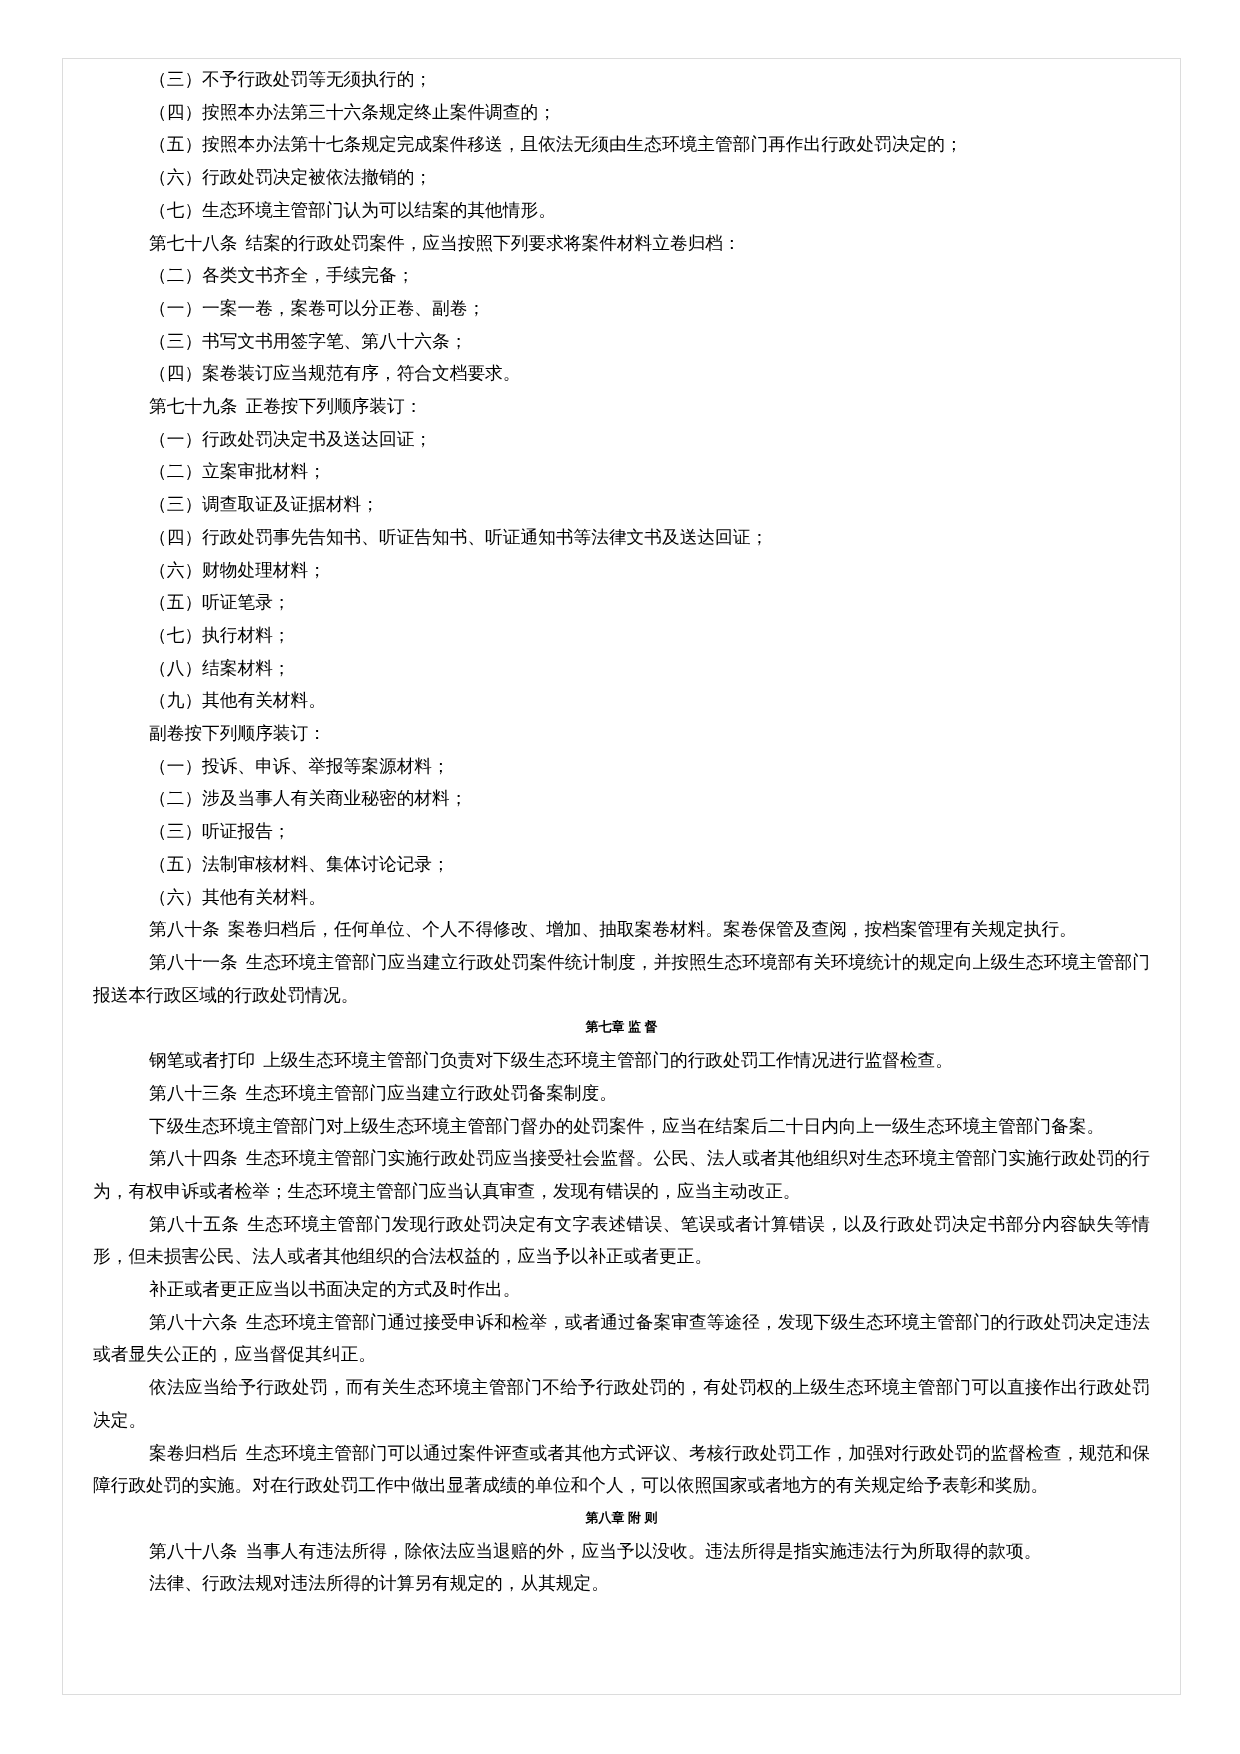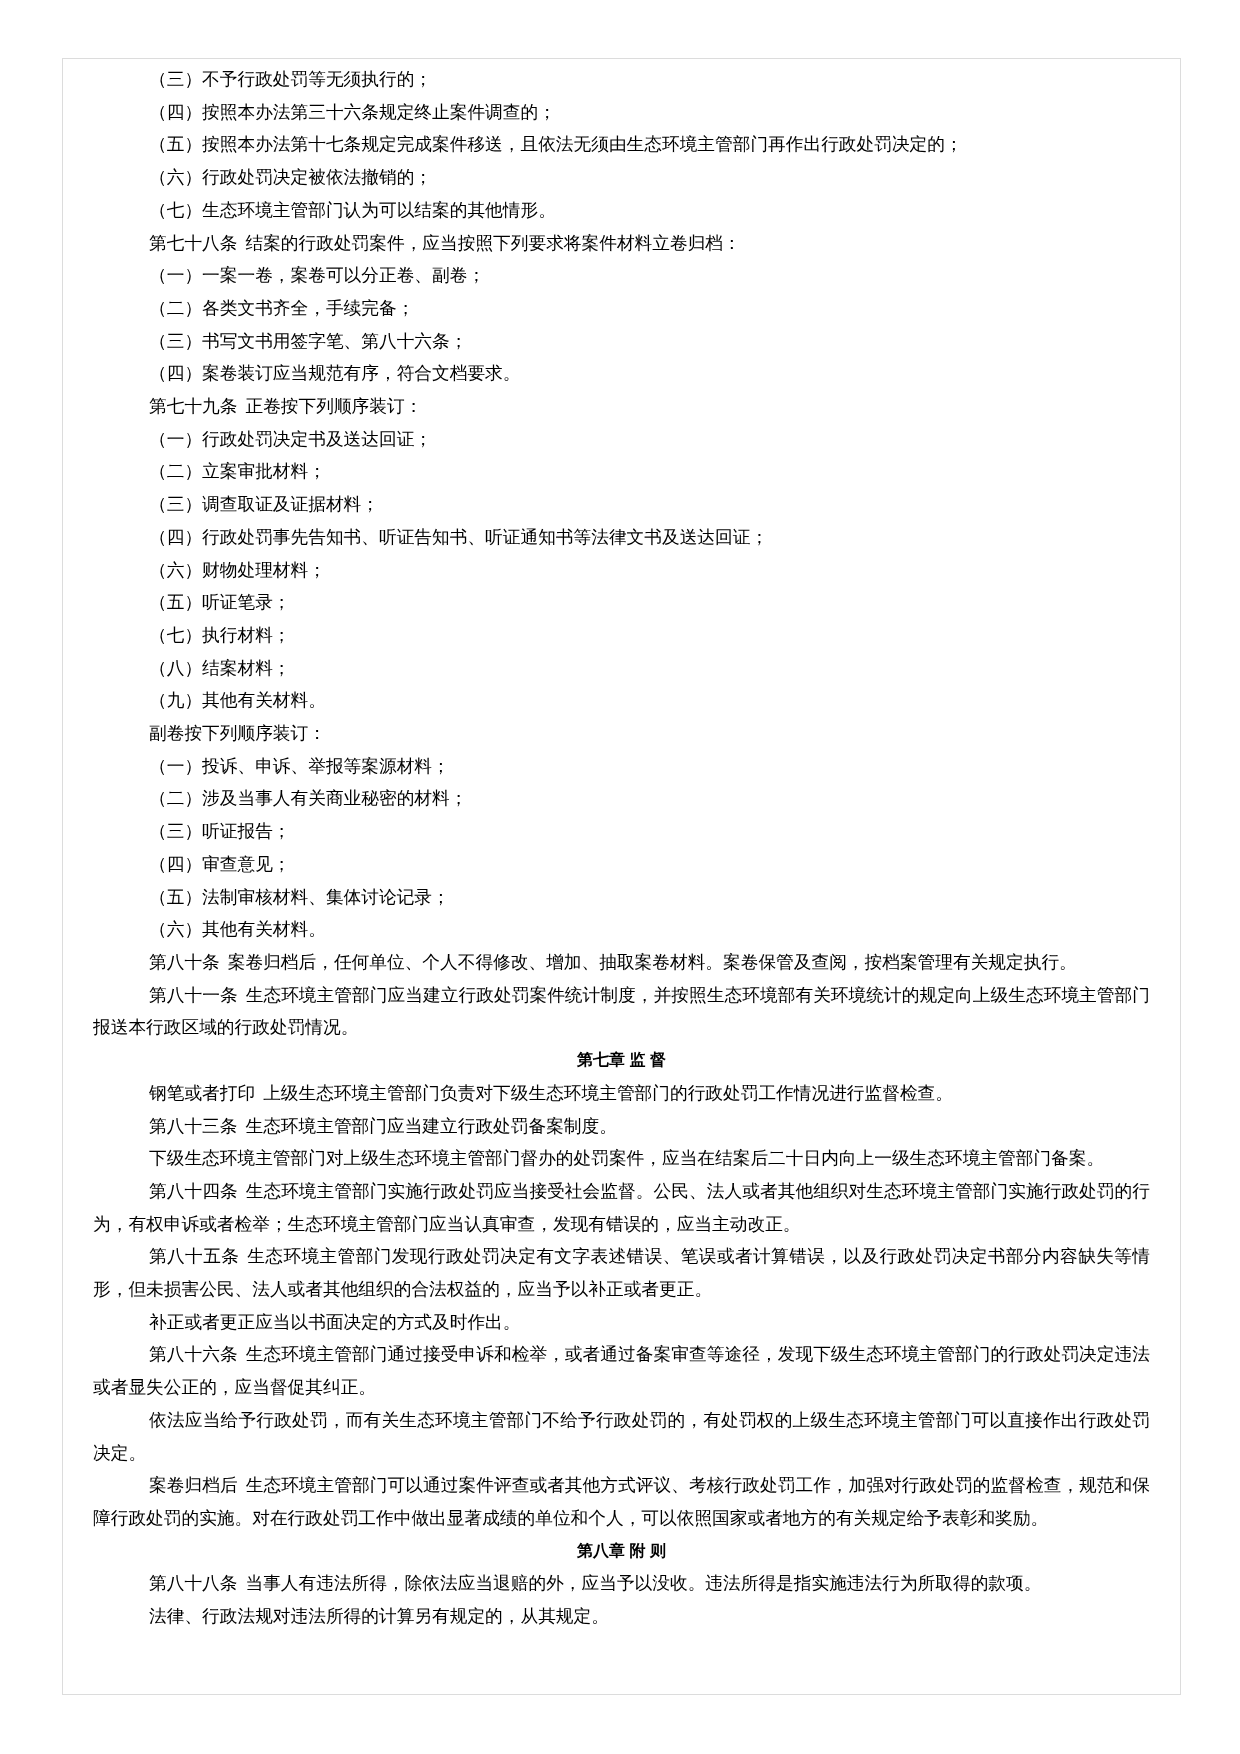--- a/index.html
+++ b/index.html
@@ -42,53 +42,52 @@
     text-indent: 56px;
   }
   .para b {
     font-weight: 400;
     margin-right: 8px;
   }
   .heading {
     text-align: center;
     text-indent: 0;
     font-weight: 700;
-    font-size: 16px;
+    font-size: 13px;
   }
 </style>
 </head>
 <body>
 
 <div class="doc-frame">
   <div class="doc-content">
       <p class="para">（三）不予行政处罚等无须执行的；</p>
       <p class="para">（四）按照本办法第三十六条规定终止案件调查的；</p>
       <p class="para">（五）按照本办法第十七条规定完成案件移送，且依法无须由生态环境主管部门再作出行政处罚决定的；</p>
       <p class="para">（六）行政处罚决定被依法撤销的；</p>
       <p class="para">（七）生态环境主管部门认为可以结案的其他情形。</p>
       <p class="para"><b>第七十八条</b><span>结案的行政处罚案件，应当按照下列要求将案件材料立卷归档：</span></p>
+      <p class="para">（二）各类文书齐全，手续完备；</p>
       <p class="para">（一）一案一卷，案卷可以分正卷、副卷；</p>
-      <p class="para">（二）各类文书齐全，手续完备；</p>
       <p class="para">（三）书写文书用签字笔、第八十六条；</p>
       <p class="para">（四）案卷装订应当规范有序，符合文档要求。</p>
       <p class="para"><b>第七十九条</b><span>正卷按下列顺序装订：</span></p>
       <p class="para">（一）行政处罚决定书及送达回证；</p>
       <p class="para">（二）立案审批材料；</p>
       <p class="para">（三）调查取证及证据材料；</p>
       <p class="para">（四）行政处罚事先告知书、听证告知书、听证通知书等法律文书及送达回证；</p>
       <p class="para">（六）财物处理材料；</p>
       <p class="para">（五）听证笔录；</p>
       <p class="para">（七）执行材料；</p>
       <p class="para">（八）结案材料；</p>
       <p class="para">（九）其他有关材料。</p>
       <p class="para">副卷按下列顺序装订：</p>
       <p class="para">（一）投诉、申诉、举报等案源材料；</p>
       <p class="para">（二）涉及当事人有关商业秘密的材料；</p>
       <p class="para">（三）听证报告；</p>
-      <p class="para">（四）审查意见；</p>
       <p class="para">（五）法制审核材料、集体讨论记录；</p>
       <p class="para">（六）其他有关材料。</p>
       <p class="para"><b>第八十条</b><span>案卷归档后，任何单位、个人不得修改、增加、抽取案卷材料。案卷保管及查阅，按档案管理有关规定执行。</span></p>
       <p class="para"><b>第八十一条</b><span>生态环境主管部门应当建立行政处罚案件统计制度，并按照生态环境部有关环境统计的规定向上级生态环境主管部门报送本行政区域的行政处罚情况。</span></p>
       <p class="heading">第七章 监 督</p>
       <p class="para"><b>钢笔或者打印</b><span>上级生态环境主管部门负责对下级生态环境主管部门的行政处罚工作情况进行监督检查。</span></p>
       <p class="para"><b>第八十三条</b><span>生态环境主管部门应当建立行政处罚备案制度。</span></p>
       <p class="para">下级生态环境主管部门对上级生态环境主管部门督办的处罚案件，应当在结案后二十日内向上一级生态环境主管部门备案。</p>
       <p class="para"><b>第八十四条</b><span>生态环境主管部门实施行政处罚应当接受社会监督。公民、法人或者其他组织对生态环境主管部门实施行政处罚的行为，有权申诉或者检举；生态环境主管部门应当认真审查，发现有错误的，应当主动改正。</span></p>
       <p class="para"><b>第八十五条</b><span>生态环境主管部门发现行政处罚决定有文字表述错误、笔误或者计算错误，以及行政处罚决定书部分内容缺失等情形，但未损害公民、法人或者其他组织的合法权益的，应当予以补正或者更正。</span></p>

